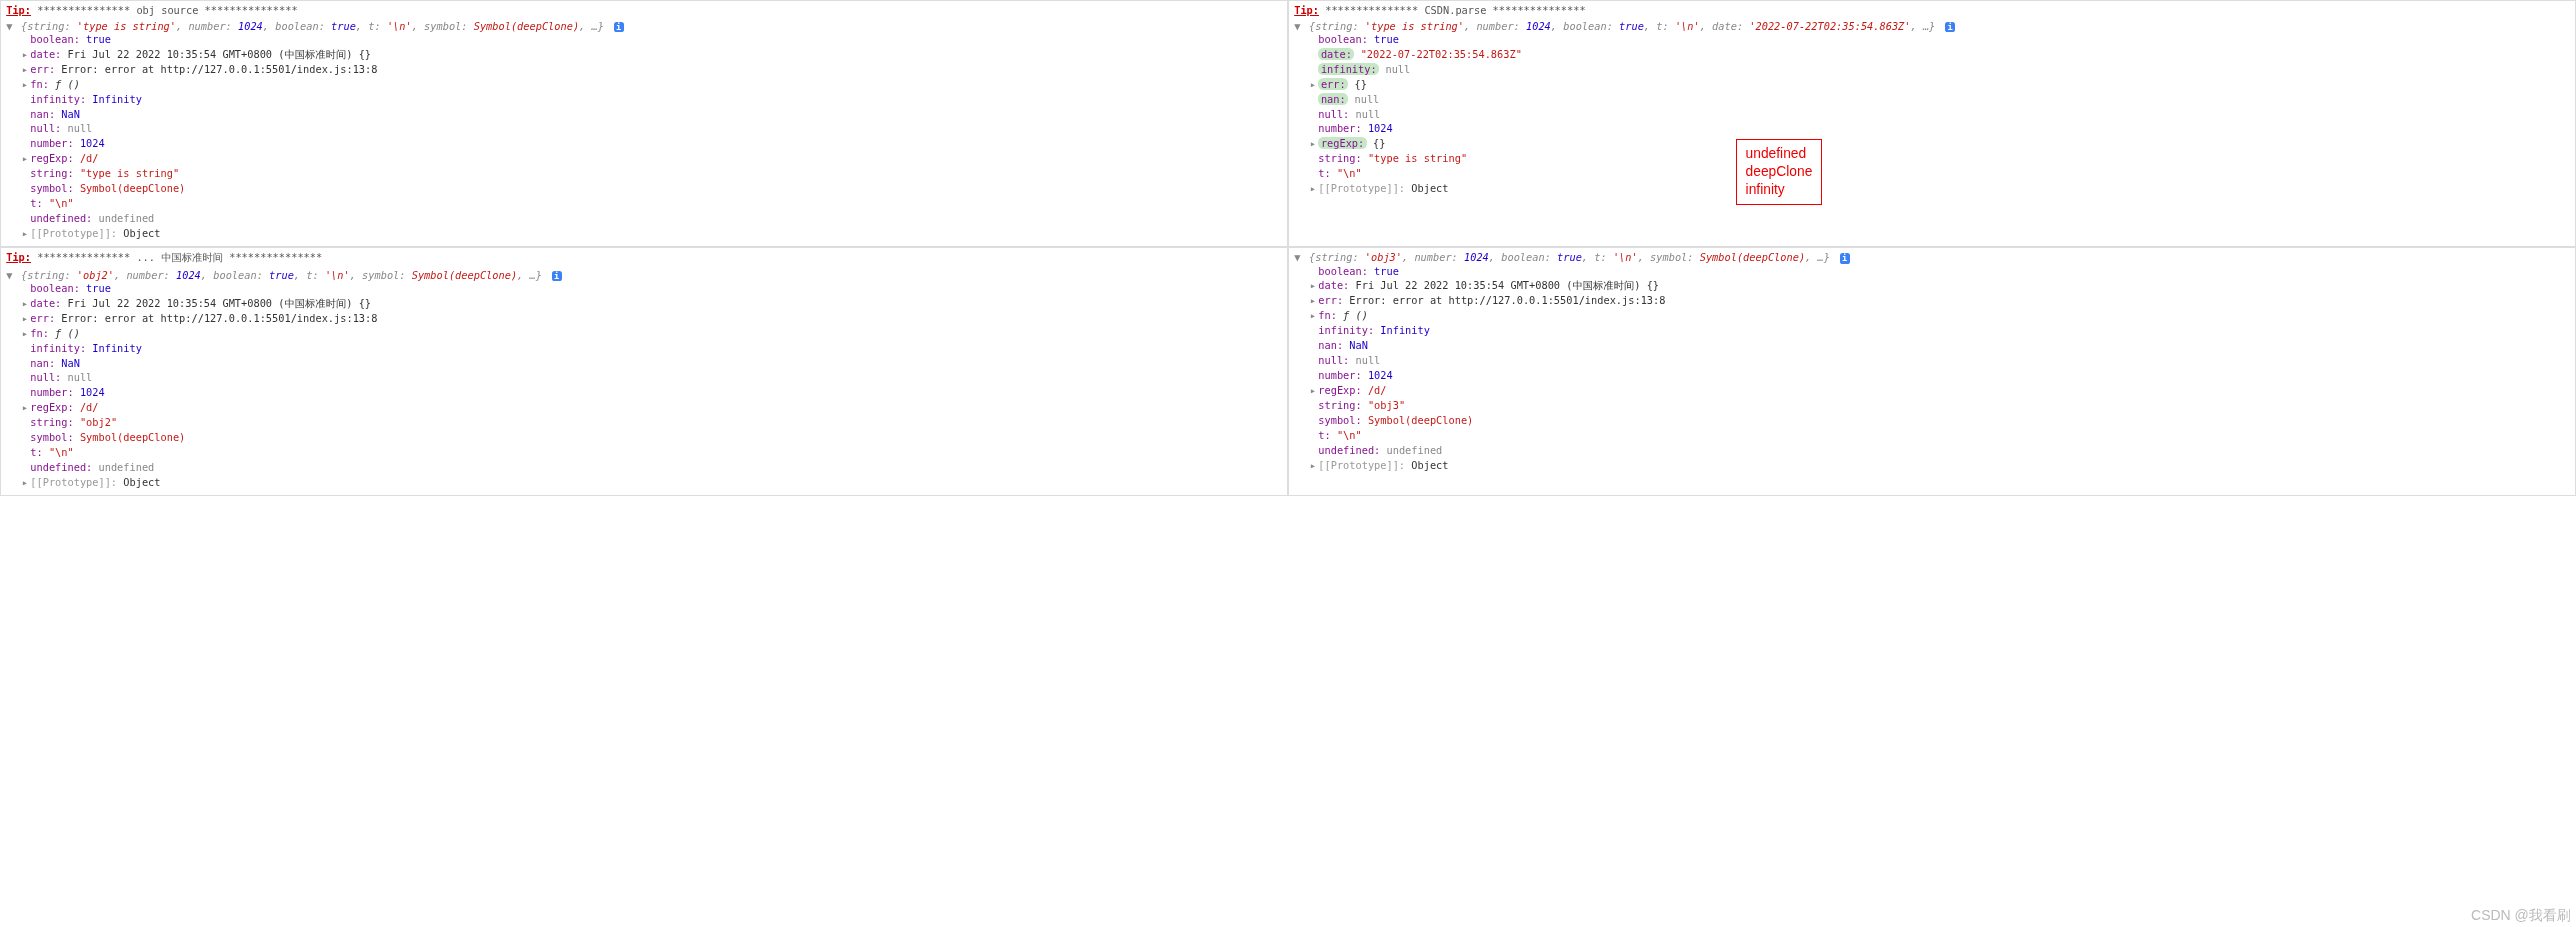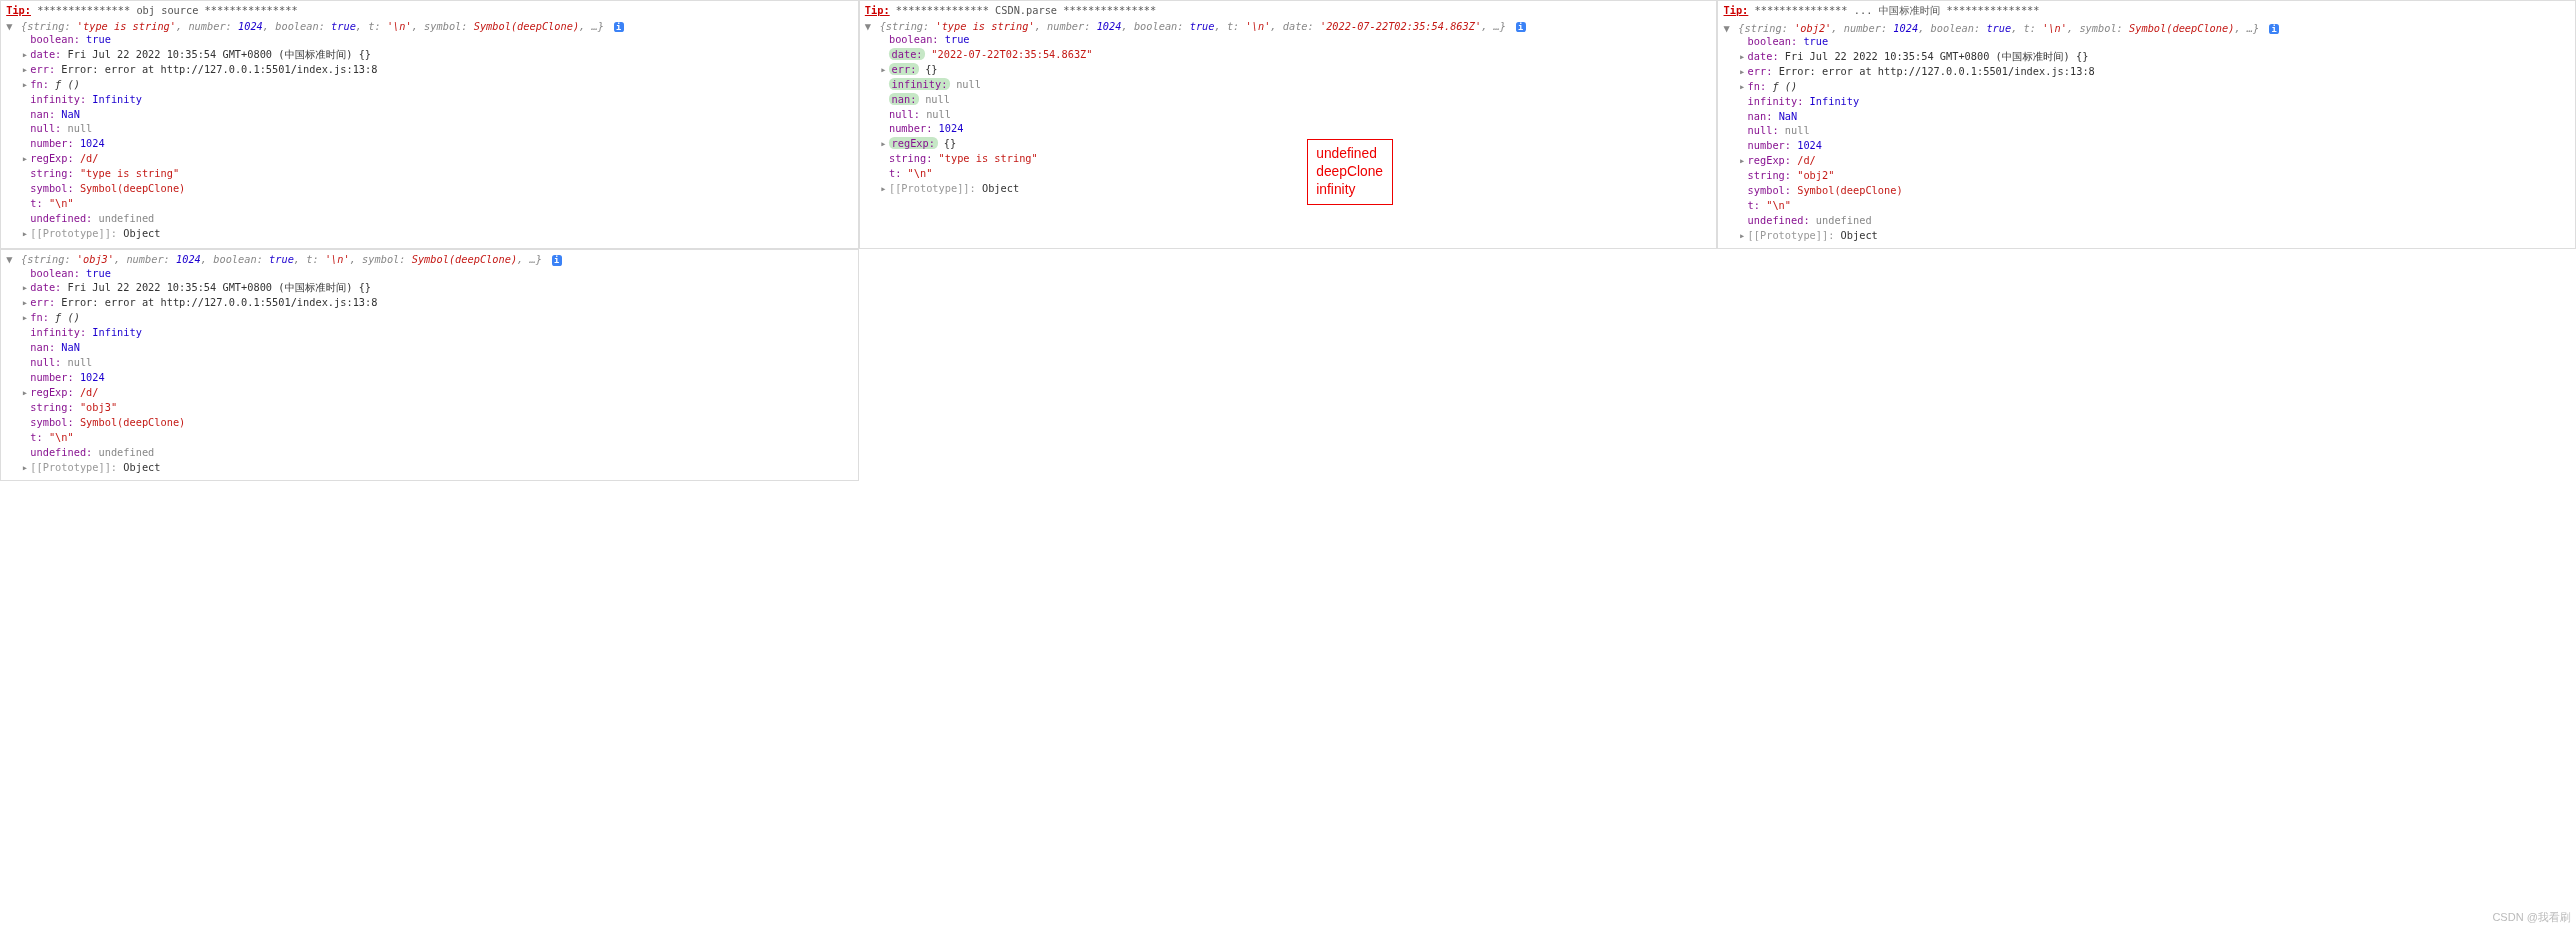--- a/index.html
+++ b/index.html
@@ -6,21 +6,21 @@
   body {
     margin: 0;
     padding: 0;
     font-family: Menlo, Consolas, monospace;
     font-size: 10.3px;
     background: #fff;
     color: #333;
   }
   .grid {
     display: grid;
-    grid-template-columns: 1fr 1fr 1fr;
+    grid-template-columns: 1fr 1fr;
     grid-template-rows: auto auto;
     gap: 0;
   }
   .panel {
     border: 0.9px solid #ddd;
     padding: 3.4px 5.2px 5.2px 5.2px;
     position: relative;
     background: #fff;
     overflow: hidden;
   }
@@ -103,21 +103,21 @@
     font-size: 13.8px;
     padding: 5.2px 8.6px;
     line-height: 1.3;
     background: #fff;
   }
   .watermark {
     position: fixed;
     right: 5.2px;
     bottom: 1.7px;
     color: #bbb;
-    font-size: 11px;
+    font-size: 14px;
     font-family: Arial, sans-serif;
   }
 </style>
 </head>
 <body>
 
 <div class="grid">
 
   <div class="panel">
     <div class="tip-line">
@@ -157,22 +157,22 @@
       <span class="tip-stars">***************</span>
     </div>
     <div>
       <span class="caret">▼</span>
       <span class="summary-line">{<span class="k">string:</span> <span class="vs">'type is string'</span>, <span class="k">number:</span> <span class="vn">1024</span>, <span class="k">boolean:</span> <span class="vb">true</span>, <span class="k">t:</span> <span class="vs">'\n'</span>, <span class="k">date:</span> <span class="vs">'2022-07-22T02:35:54.863Z'</span><span>, …}</span></span>
       <span class="info-icon">i</span>
     </div>
     <div class="props">
         <div class="prop"><span class="caret"></span><span class="key">boolean:</span> <span class="val-bool">true</span></div>
         <div class="prop"><span class="caret"></span><span class="key hl">date:</span> <span class="val-str">"2022-07-22T02:35:54.863Z"</span></div>
+        <div class="prop"><span class="caret"></span><span class="key hl">infinity:</span> <span class="val-null">null</span></div>
         <div class="prop"><span class="caret">▸</span><span class="key hl">err:</span> <span class="val-obj">{}</span></div>
-        <div class="prop"><span class="caret"></span><span class="key hl">infinity:</span> <span class="val-null">null</span></div>
         <div class="prop"><span class="caret"></span><span class="key hl">nan:</span> <span class="val-null">null</span></div>
         <div class="prop"><span class="caret"></span><span class="key">null:</span> <span class="val-null">null</span></div>
         <div class="prop"><span class="caret"></span><span class="key">number:</span> <span class="val-num">1024</span></div>
         <div class="prop"><span class="caret">▸</span><span class="key hl">regExp:</span> <span class="val-obj">{}</span></div>
         <div class="prop"><span class="caret"></span><span class="key">string:</span> <span class="val-str">"type is string"</span></div>
         <div class="prop"><span class="caret"></span><span class="key">t:</span> <span class="val-str">"\n"</span></div>
         <div class="prop"><span class="caret">▸</span><span class="key-dim">[[Prototype]]:</span> <span class="val-obj">Object</span></div>
       </div>
     <div class="callout" style="top:138px; left:447px;">
       <div>undefined</div>

